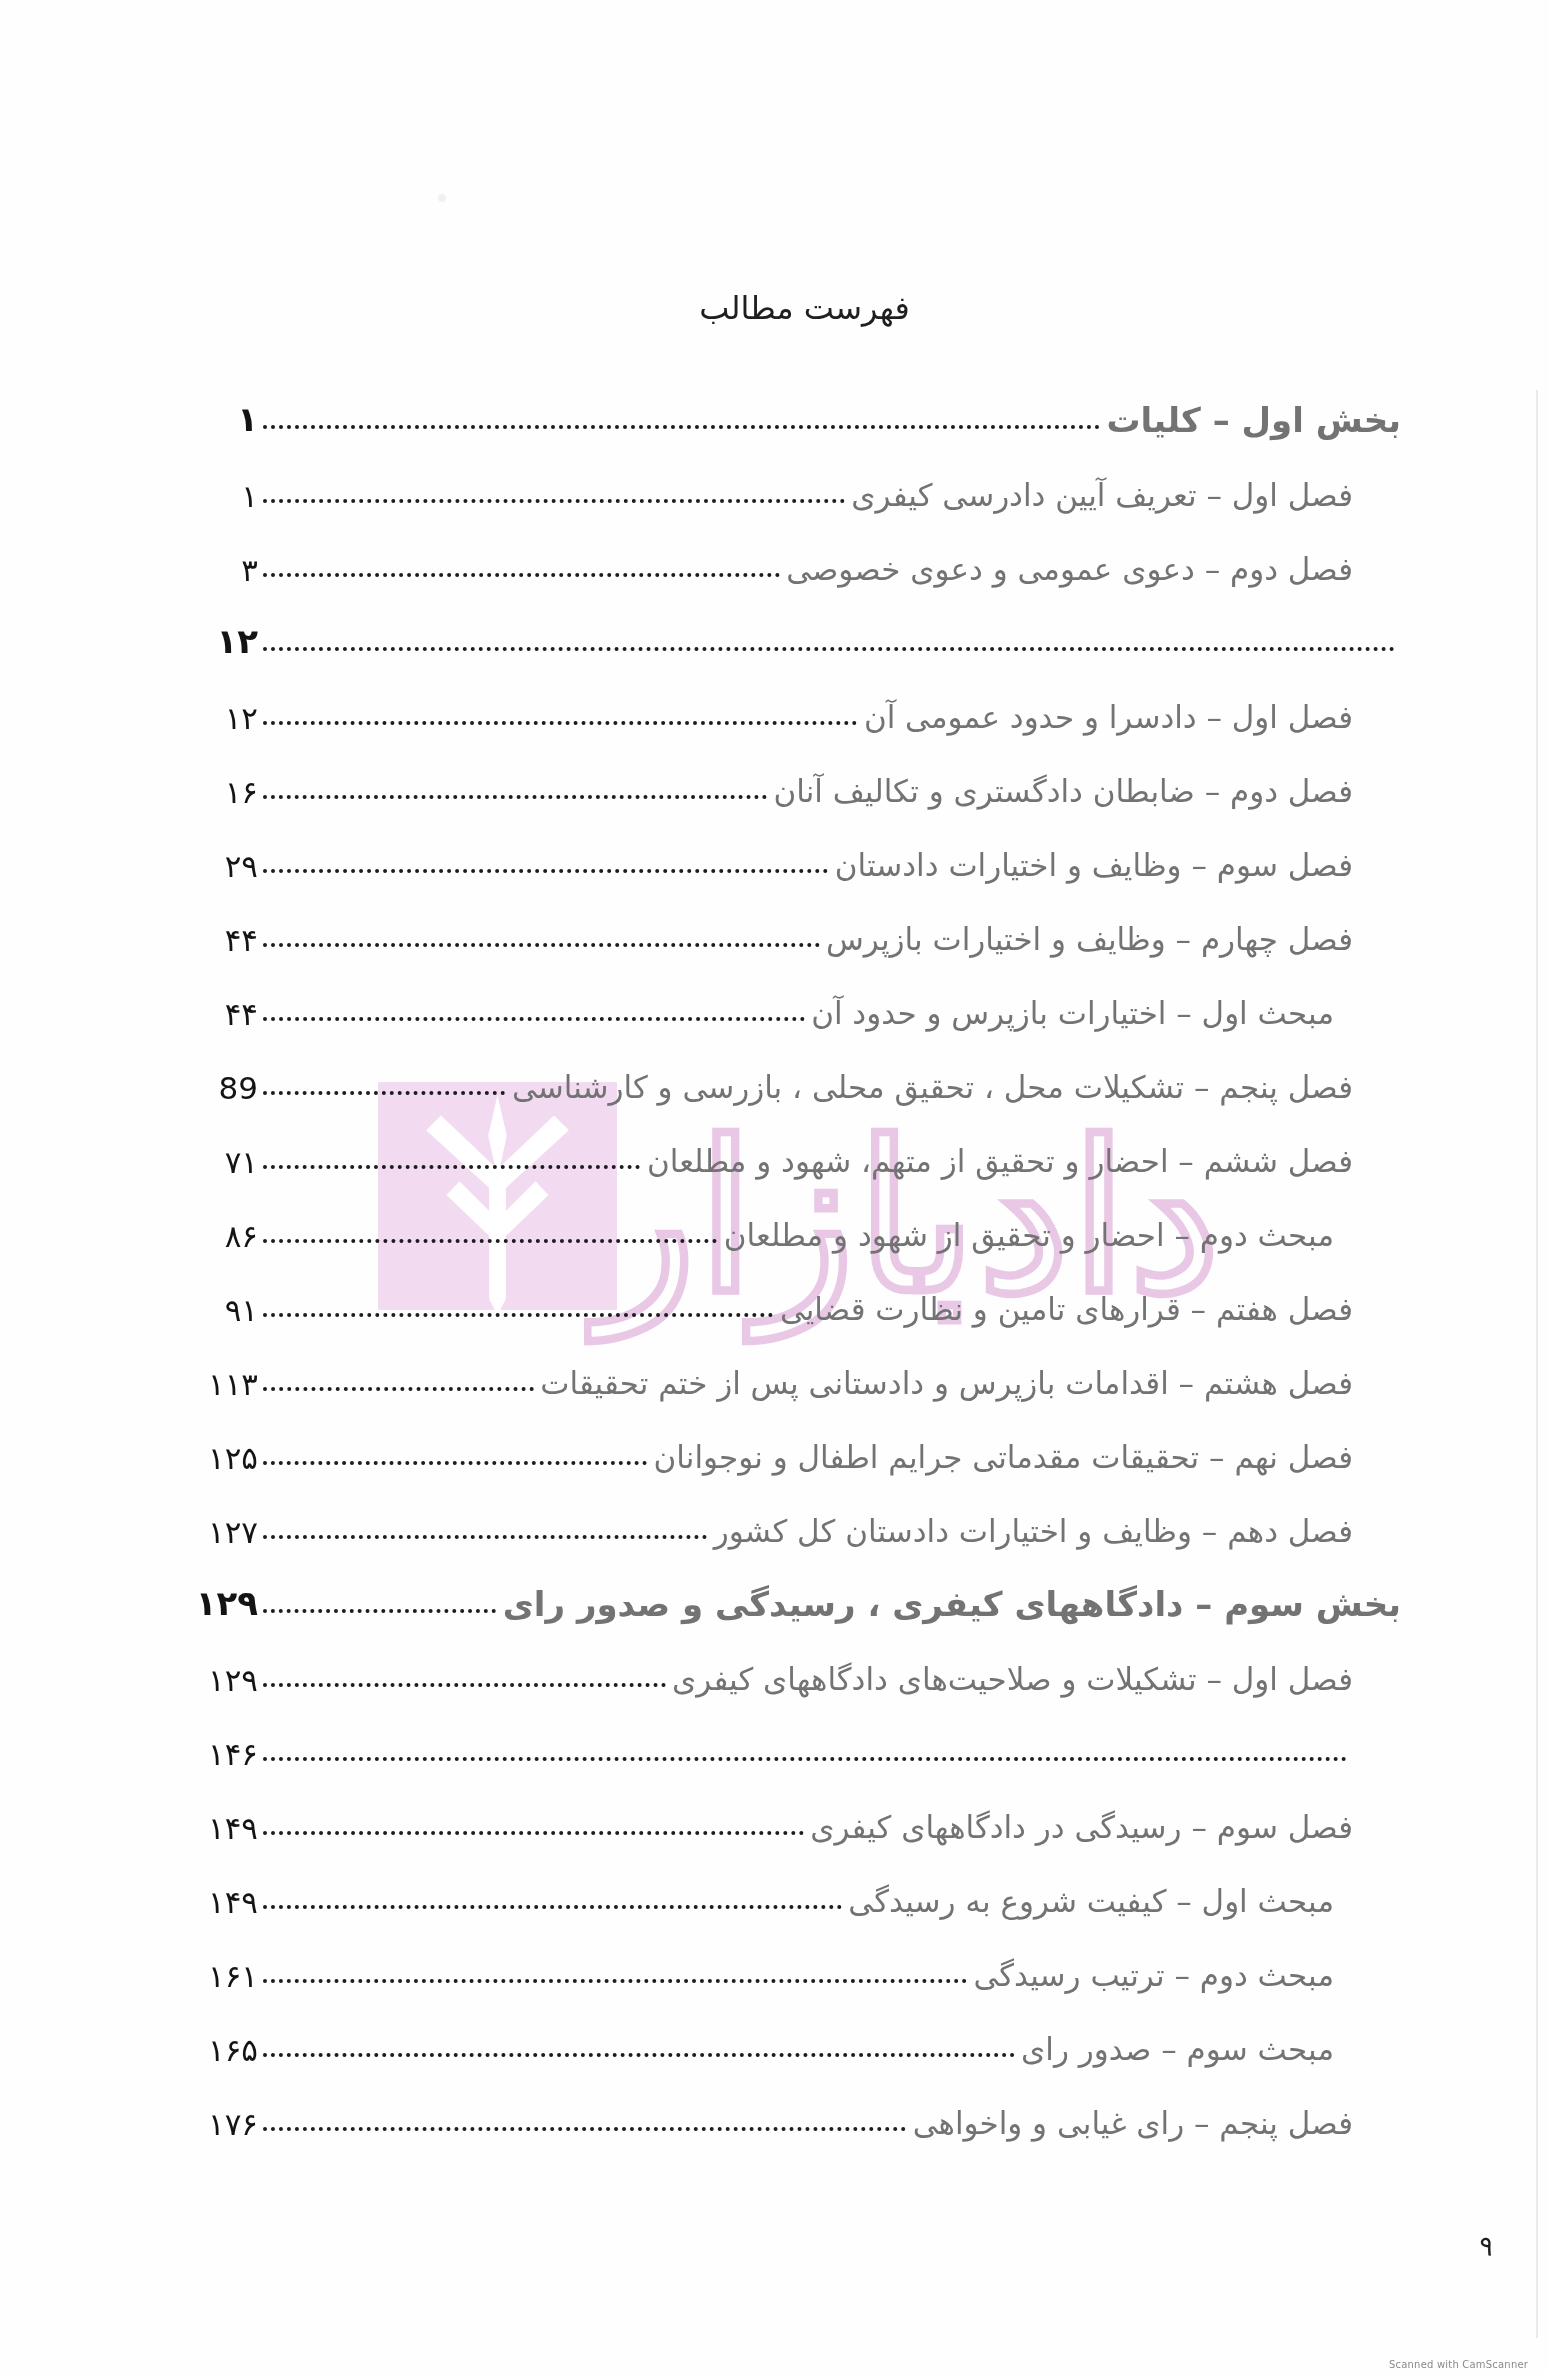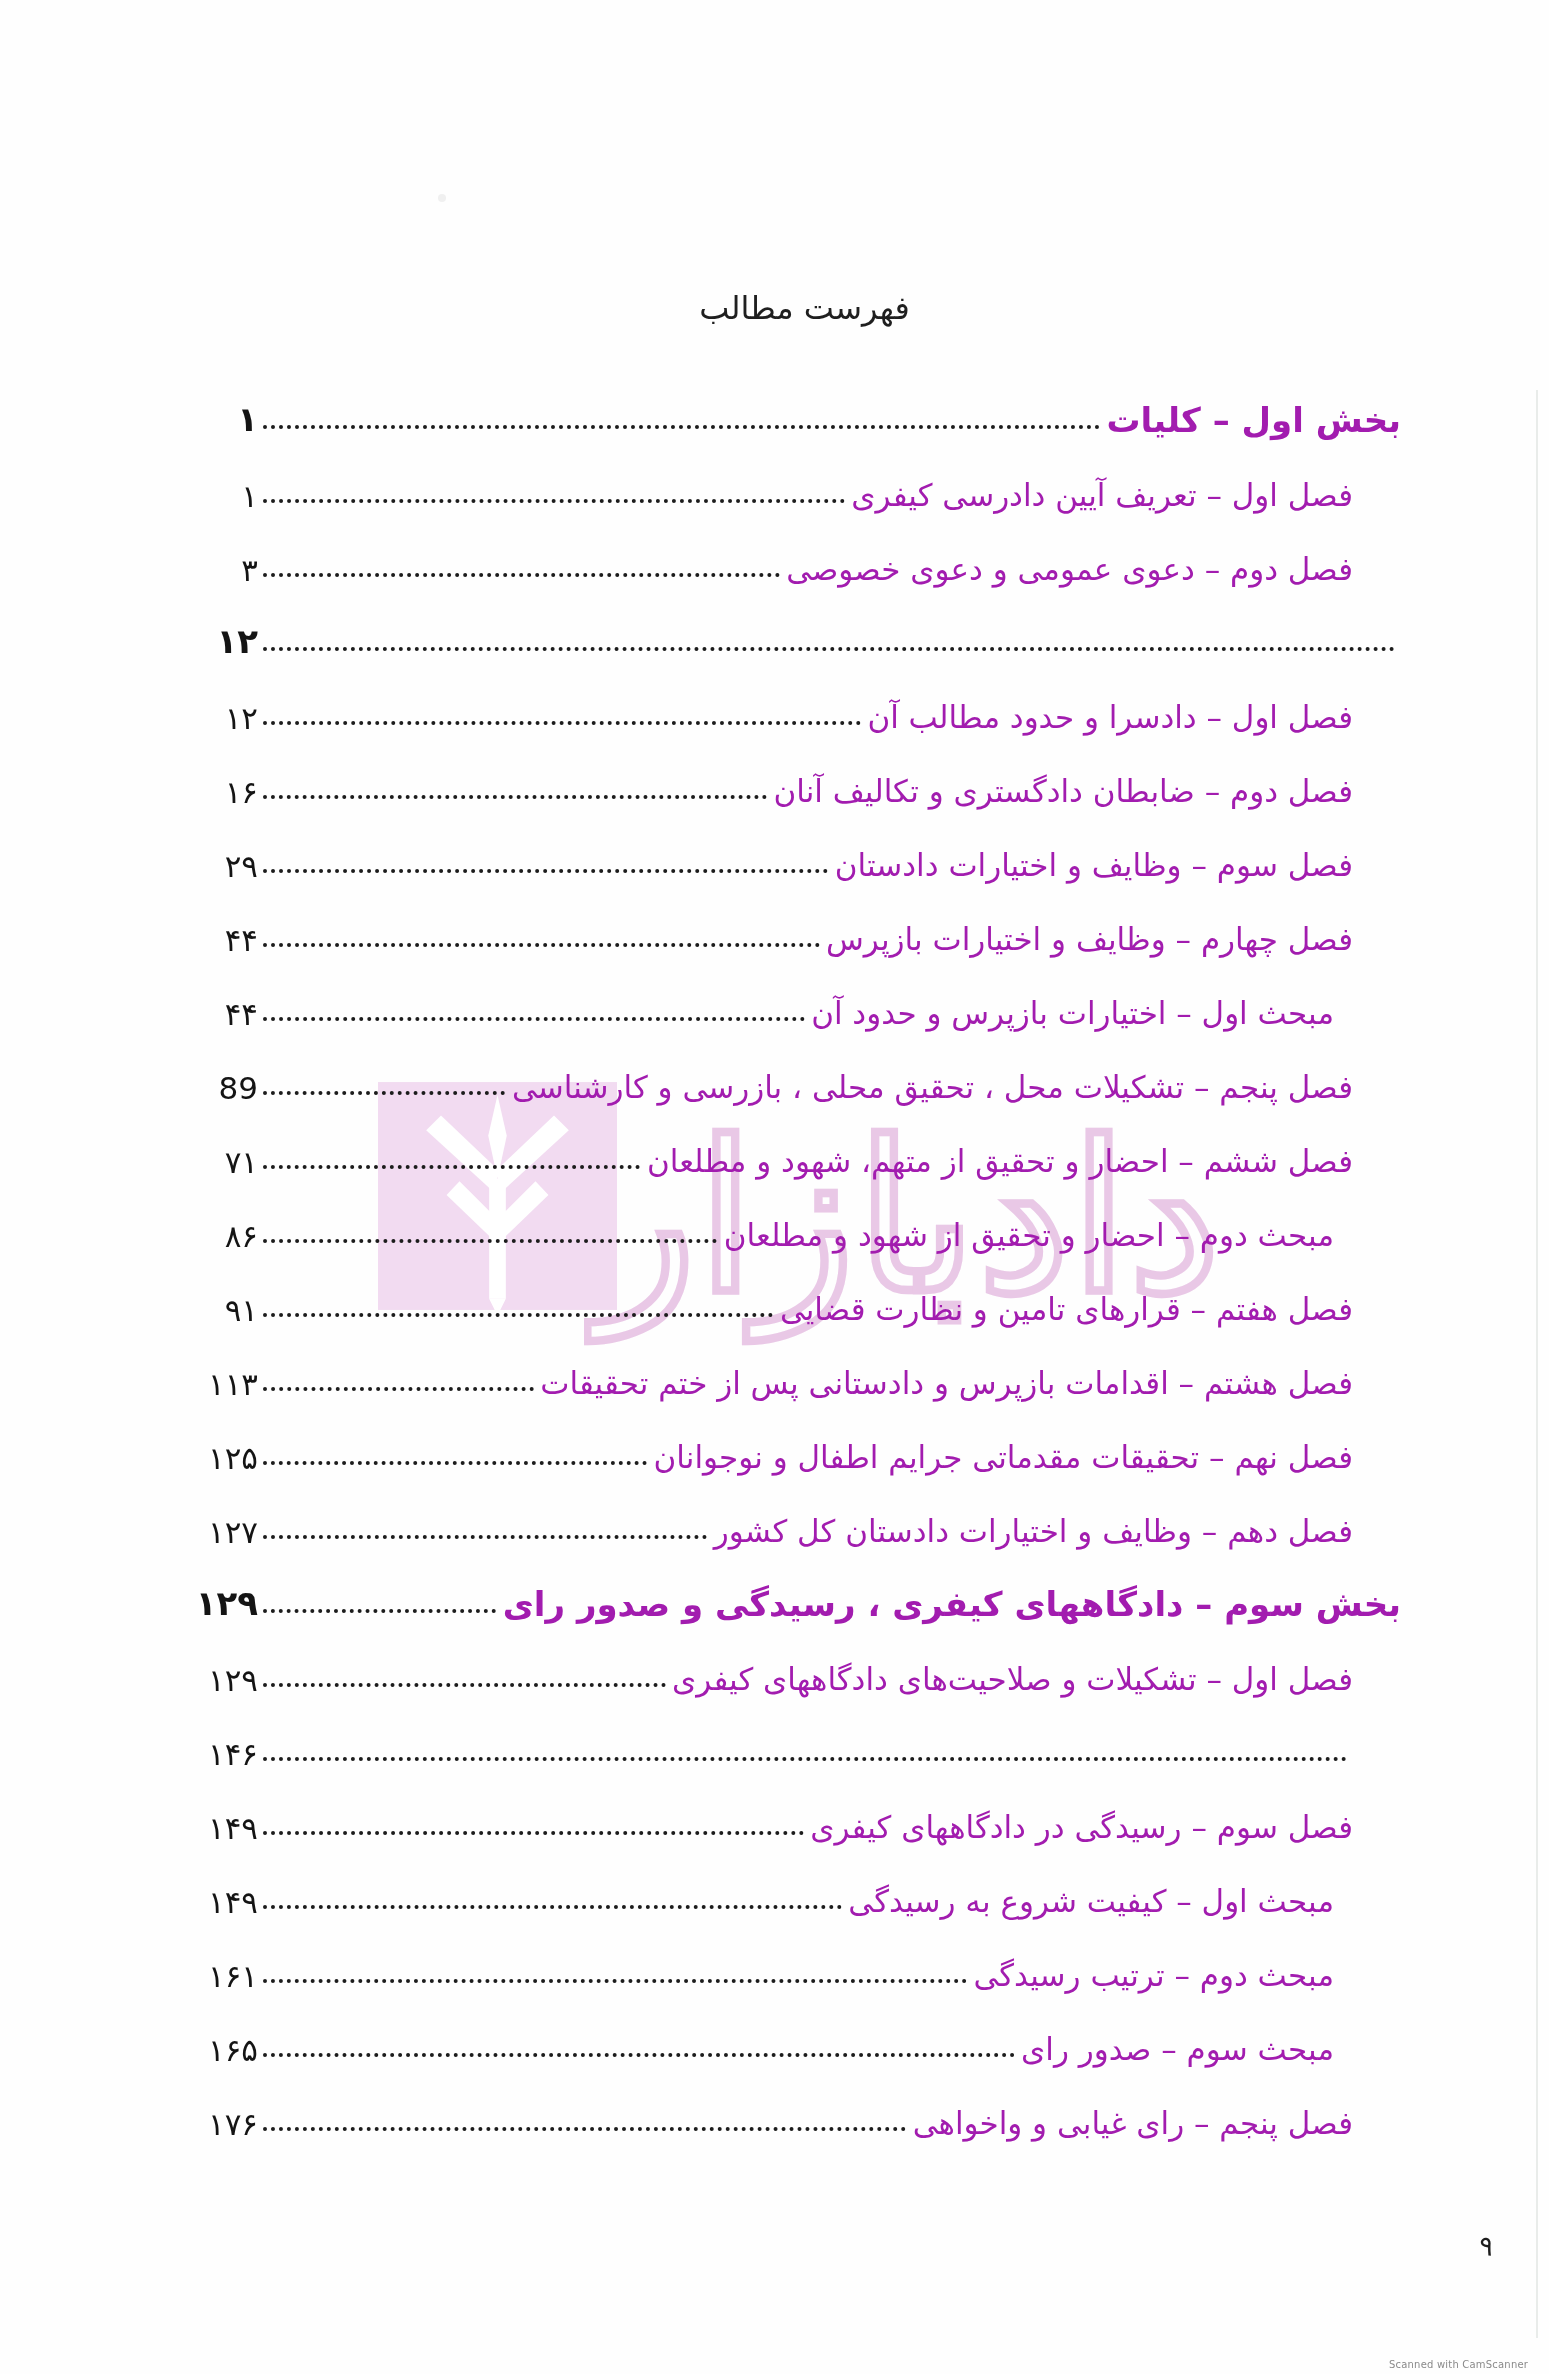--- a/index.html
+++ b/index.html
@@ -38,21 +38,21 @@
 
   .toc{
     position:absolute;top:373px;left:186px;right:148px;
     display:flex;flex-direction:column;
   }
   .toc-row{
     direction:rtl;display:flex;align-items:flex-end;
     height:74px;box-sizing:border-box;padding-bottom:7.4px;
   }
   .toc-row .label{
-    white-space:nowrap;font-size:31px;line-height:1.15;color:#a21caf;
+    white-space:nowrap;font-size:31px;line-height:1.15;color:#737373;
   }
   .toc-row .leader{
     flex:1 1 auto;min-width:16.7px;
     border-bottom:4.6px dotted #1c1c1c;
     margin:0 6.5px 10.2px 4.6px;
   }
   .toc-row .num{
     width:72px;flex:0 0 72px;text-align:right;
     font-size:31px;line-height:1.1;color:#141414;
     margin-bottom:0.9px;
@@ -120,21 +120,21 @@
         <span class="leader"></span>
         <span class="num">۳</span>
       </div>
 
       <div class="toc-row section">
         <span class="leader"></span>
         <span class="num">۱۲</span>
       </div>
 
       <div class="toc-row chapter">
-        <span class="label">فصل اول – دادسرا و حدود مطالب آن</span>
+        <span class="label">فصل اول – دادسرا و حدود عمومی آن</span>
         <span class="leader"></span>
         <span class="num">۱۲</span>
       </div>
 
       <div class="toc-row chapter">
         <span class="label">فصل دوم – ضابطان دادگستری و تکالیف آنان</span>
         <span class="leader"></span>
         <span class="num">۱۶</span>
       </div>
 

